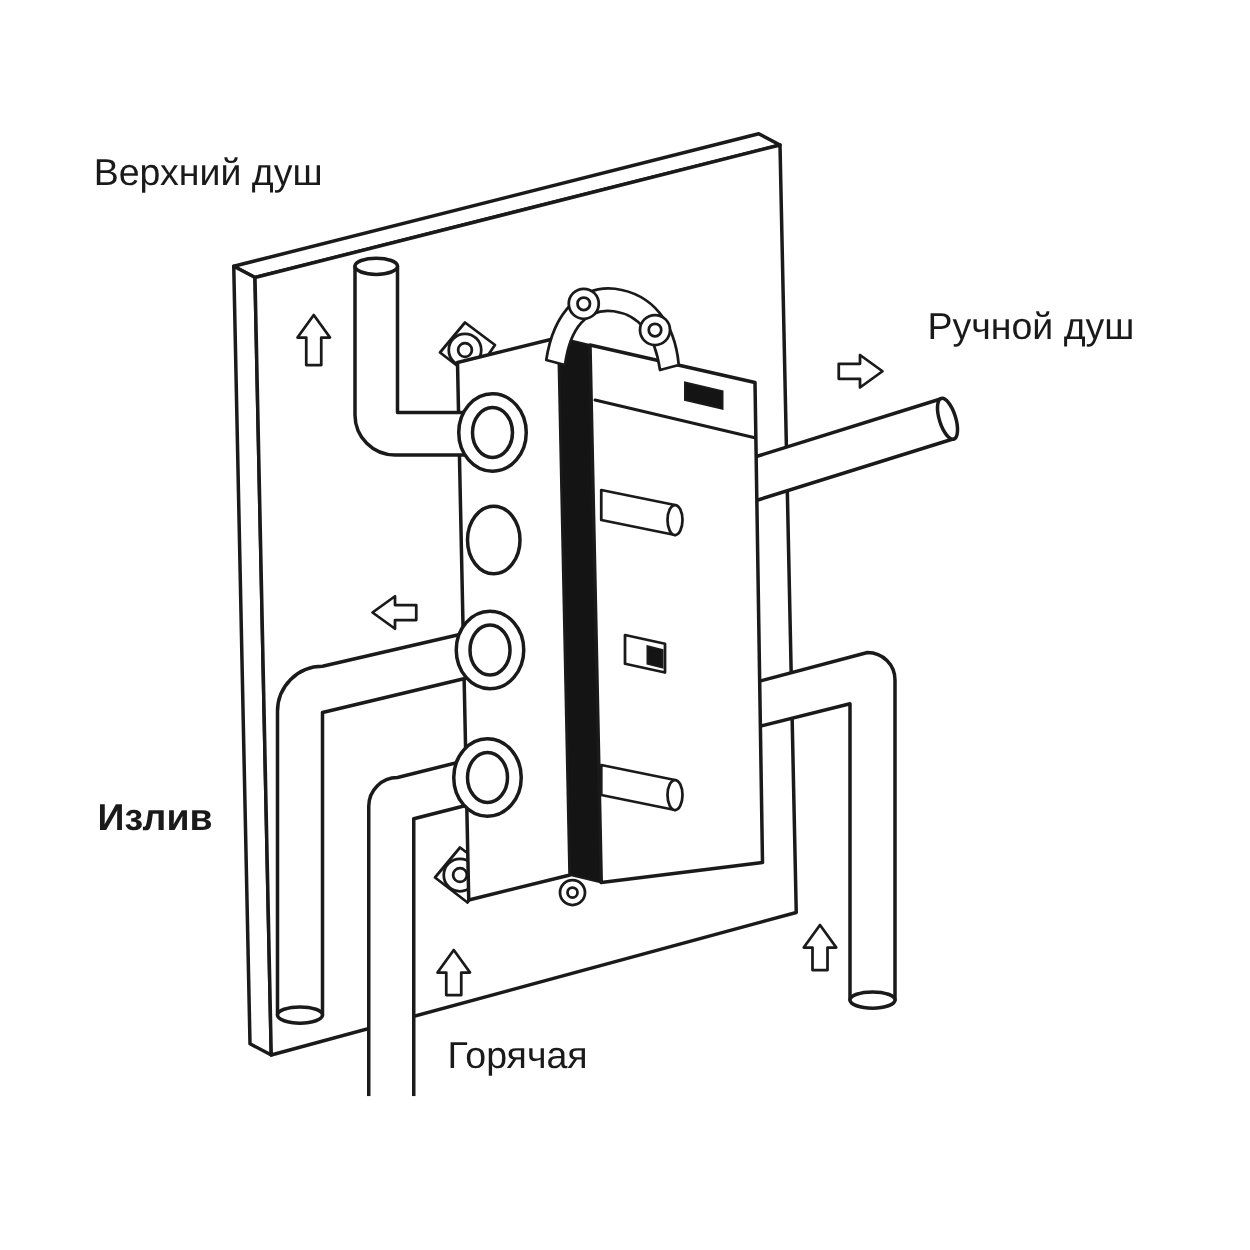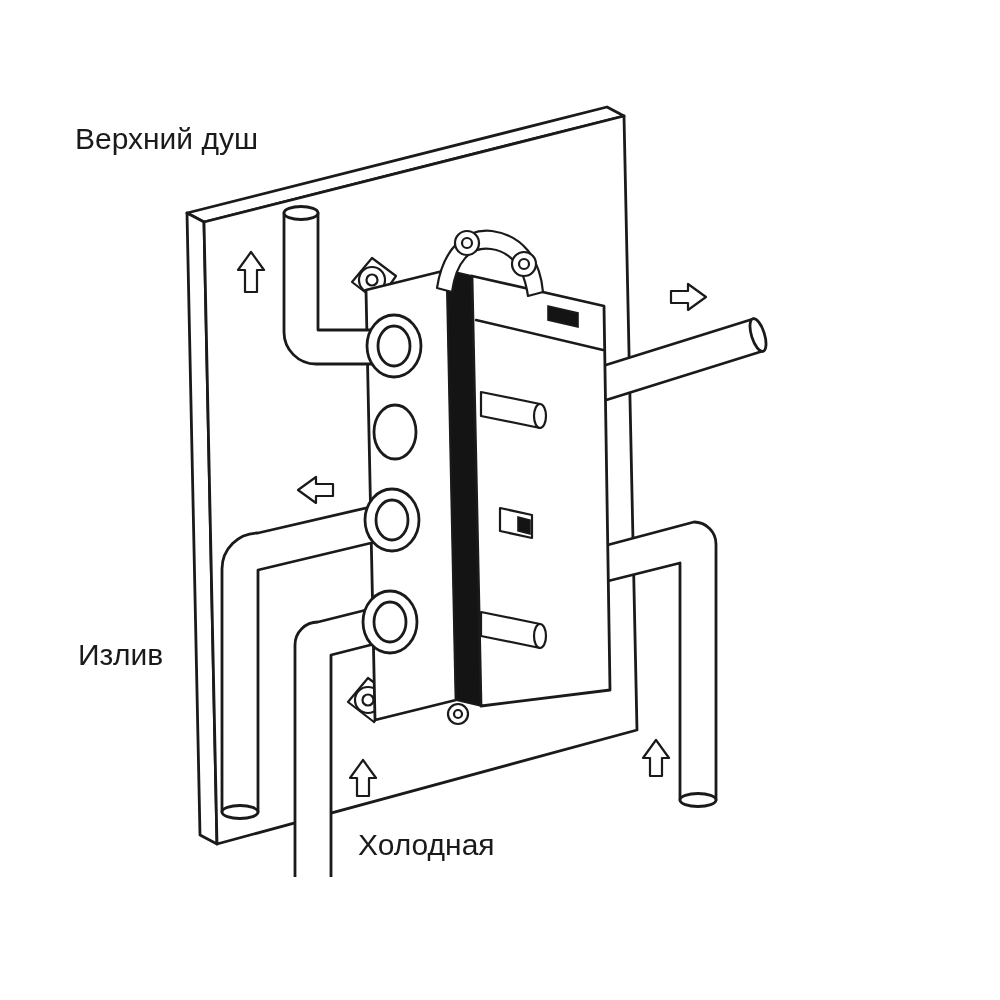--- a/index.html
+++ b/index.html
@@ -121,16 +121,17 @@
       <path class="fw2" d="M251,252 L264,270 L257,270 L257,292 L245,292 L245,270 L238,270 Z"></path>
       <path class="fw2" d="M706,297 L688,284 L688,291 L671,291 L671,303 L688,303 L688,310 Z"></path>
       <path class="fw2" d="M298,490 L316,477 L316,484 L333,484 L333,496 L316,496 L316,503 Z"></path>
       <path class="fw2" d="M363,760 L376,778 L369,778 L369,796 L357,796 L357,778 L350,778 Z"></path>
       <path class="fw2" d="M656,740 L669,758 L662,758 L662,776 L650,776 L650,758 L643,758 Z"></path>
     </g>
 
   </svg>
 
   <div class="label" style="left:75px;  top:122px;">Верхний душ</div>
-  <div class="label" style="left:78px;  top:638px;">Излив</div>
-  <div class="label" style="left:358px; top:828px;">Холодная</div>
+  <div class="label" style="left:742px; top:245px;">Ручной душ</div>
+  <div class="label" style="left:78px;  top:638px;font-weight:bold;">Излив</div>
+  <div class="label" style="left:358px; top:828px;">Горячая</div>
 
 </div>
 
 </body></html>

